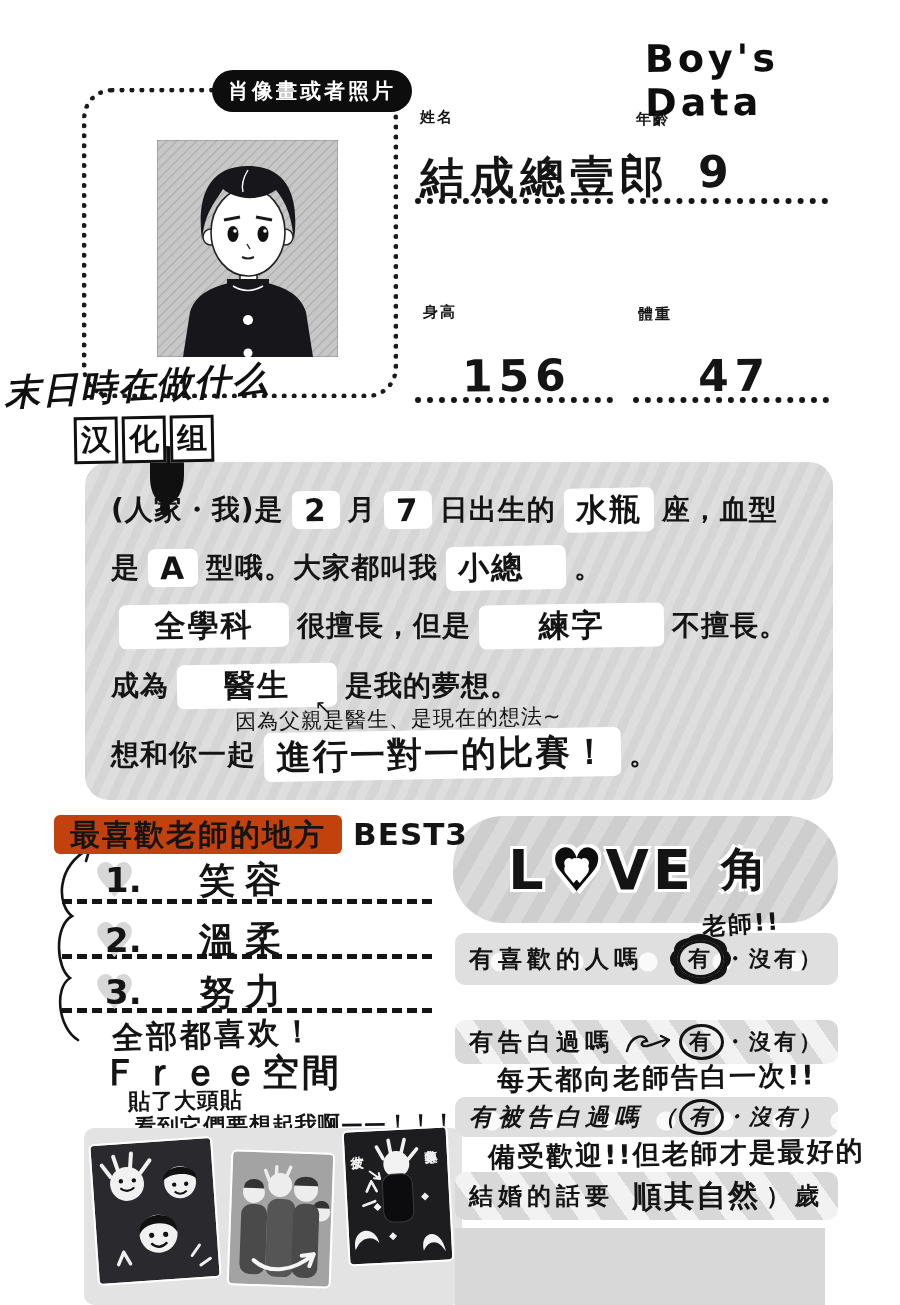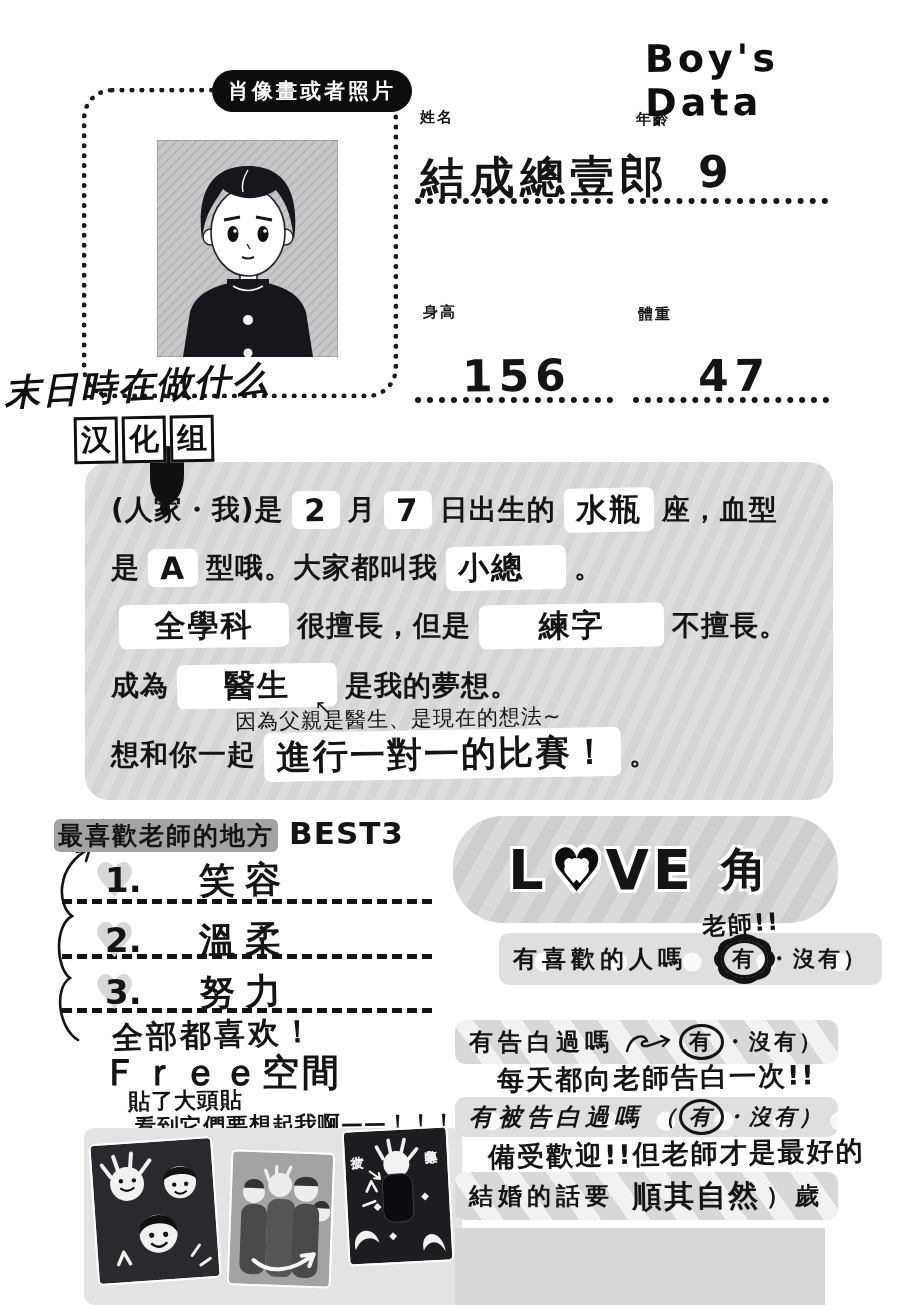--- a/index.html
+++ b/index.html
@@ -62,22 +62,22 @@
     background:#ffffff; border-radius:7px; padding:1px 12px; margin:0 8px;
     font-size:31px; font-weight:600; letter-spacing:2px; transform:rotate(-1deg);
     display:inline-block;
   }
   .note-arrow { position:relative; }
   .note-arrow::after { content:"↖"; font-size:20px; font-weight:400; position:absolute; right:4px; bottom:-12px; }
   .pnote { font-size:21px; font-weight:500; letter-spacing:1px; transform:rotate(-1deg); }
 
   
   .b3head { left:54px; top:815px; white-space:nowrap; z-index:2; }
-  .b3title { font-size:25px; font-weight:700; letter-spacing:2px;
-    background:#a3a3a3; border-radius:6px; padding:2px 4px; }
+  .b3title { font-size:30px; font-weight:700; letter-spacing:2px;
+    background:#c2410c; border-radius:6px; padding:2px 16px; }
   .b3badge { font-size:31px; font-weight:900; letter-spacing:1px; margin-left:6px; }
   .b3row { white-space:nowrap; z-index:2; }
   .b3num { position:relative; font-size:34px; font-weight:900; display:inline-block; }
   .b3num::before { content:"♥"; position:absolute; left:-12px; top:-8px; font-size:48px;
     color:#d7d7d7; z-index:-1; font-weight:400; }
   .b3val { font-size:36px; font-weight:600; letter-spacing:10px; margin-left:52px; transform:rotate(-1deg); display:inline-block; }
   .b3dash { height:0; border-bottom:5px dashed #141414; }
   .b3note { font-size:31px; font-weight:600; letter-spacing:3px; transform:rotate(-2deg); white-space:nowrap; }
 
   
@@ -309,21 +309,21 @@
   <div class="abs love-banner">
     <div class="love-word">
       <span class="love-txt">L</span>
       <span class="loveheart"></span>
       <span class="love-txt">VE</span>
       <span class="love-suffix">角</span>
     </div>
   </div>
 
   <div class="abs annot" style="left:702px; top:908px;">老師!!</div>
-  <div class="abs band band-dots" style="top:933px; height:52px;margin-left:44px;">
+  <div class="abs band band-dots" style="top:933px; height:52px;">
     <span class="q-text">有喜歡的人嗎</span>
     <span class="q-choices">
       <span class="flower"><span>有</span></span>
       <span>・</span>
       <span>沒有）</span>
     </span>
   </div>
 
   <div class="abs band band-stripes" style="top:1020px; height:44px;">
     <span class="q-text">有告白過嗎</span>

